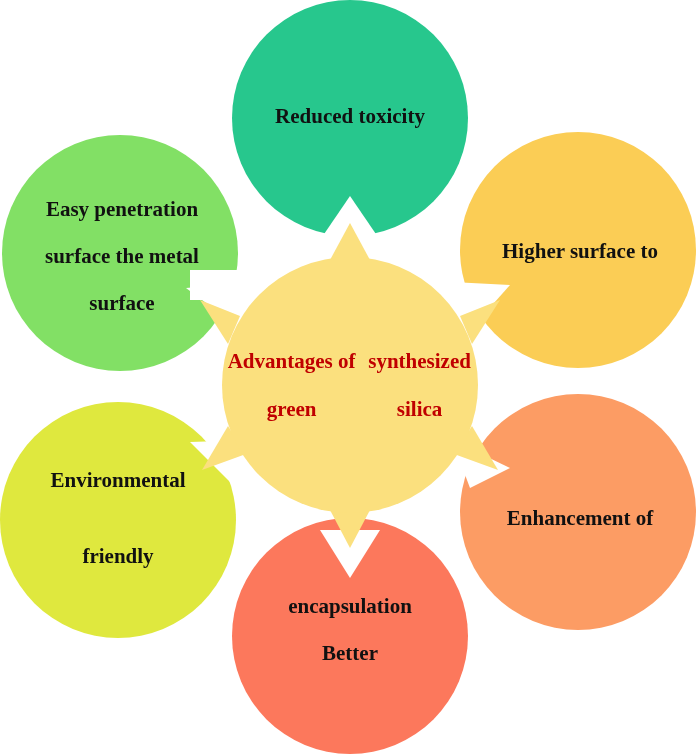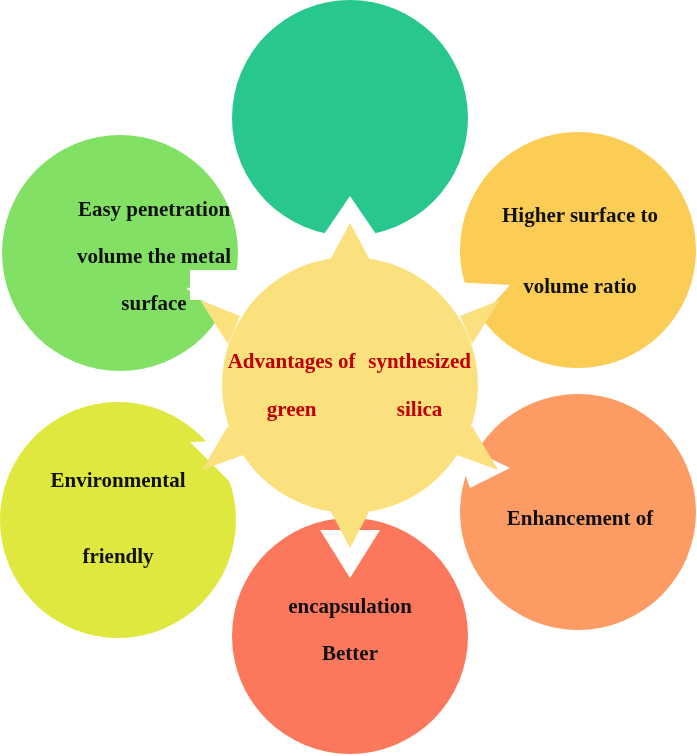--- a/index.html
+++ b/index.html
@@ -42,38 +42,40 @@
       <polygon points="472,426 498,470 454,454"></polygon>
     </g>
     <circle cx="350" cy="385" r="128" fill="#fbe07e"></circle>
   </svg>
 
   <div class="label center-label" style="left:222px; top:313px; width:256px; height:144px; flex-direction:row;">
     <span>Advantages of green</span>
     <span>synthesized silica</span>
   </div>
 
+  <div class="label" style="left:232px; top:92px; width:236px; height:48px; flex-direction:column;">
+    <span>Reduced toxicity</span>
+  </div>
 
   <div class="label" style="left:462px; top:203px; width:236px; height:96px; flex-direction:column;gap:24px;">
     <span>Higher surface to</span>
-    <span>volume ratio</span>
   </div>
 
   <div class="label" style="left:462px; top:470px; width:236px; height:96px; flex-direction:column;gap:12px;">
     <span>Enhancement of</span>
   </div>
 
   <div class="label" style="left:232px; top:582px; width:236px; height:96px; flex-direction:column;">
     <span>encapsulation</span>
     <span>Better</span>
   </div>
 
   <div class="label" style="left:0px; top:470px; width:236px; height:96px; flex-direction:column;gap:29px;">
     <span>Environmental</span>
     <span>friendly</span>
   </div>
 
-  <div class="label" style="left:0px; top:185px; width:244px; height:142px; flex-direction:column;padding-left:32px;">
+  <div class="label" style="left:0px; top:185px; width:244px; height:142px; flex-direction:column;">
     <span>Easy penetration</span>
-    <span>volume the metal</span>
+    <span>surface the metal</span>
     <span>surface</span>
   </div>
 </div>
 
 </body></html>

